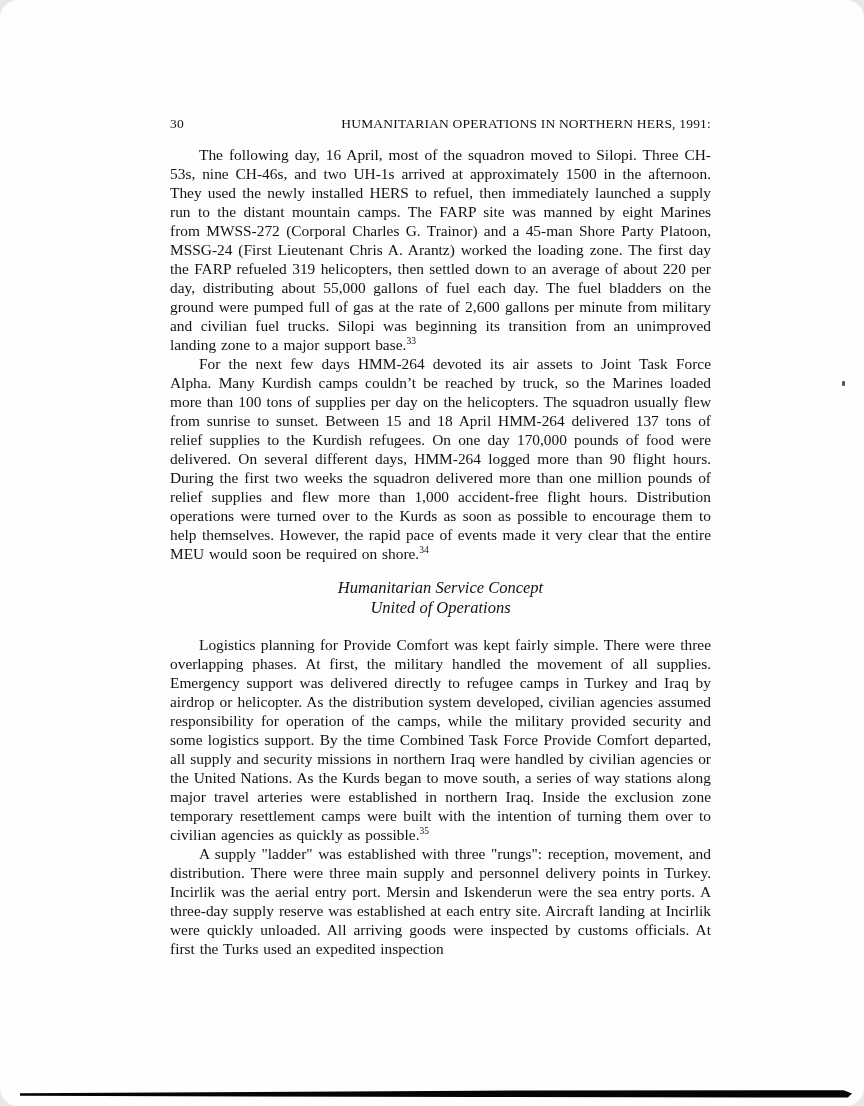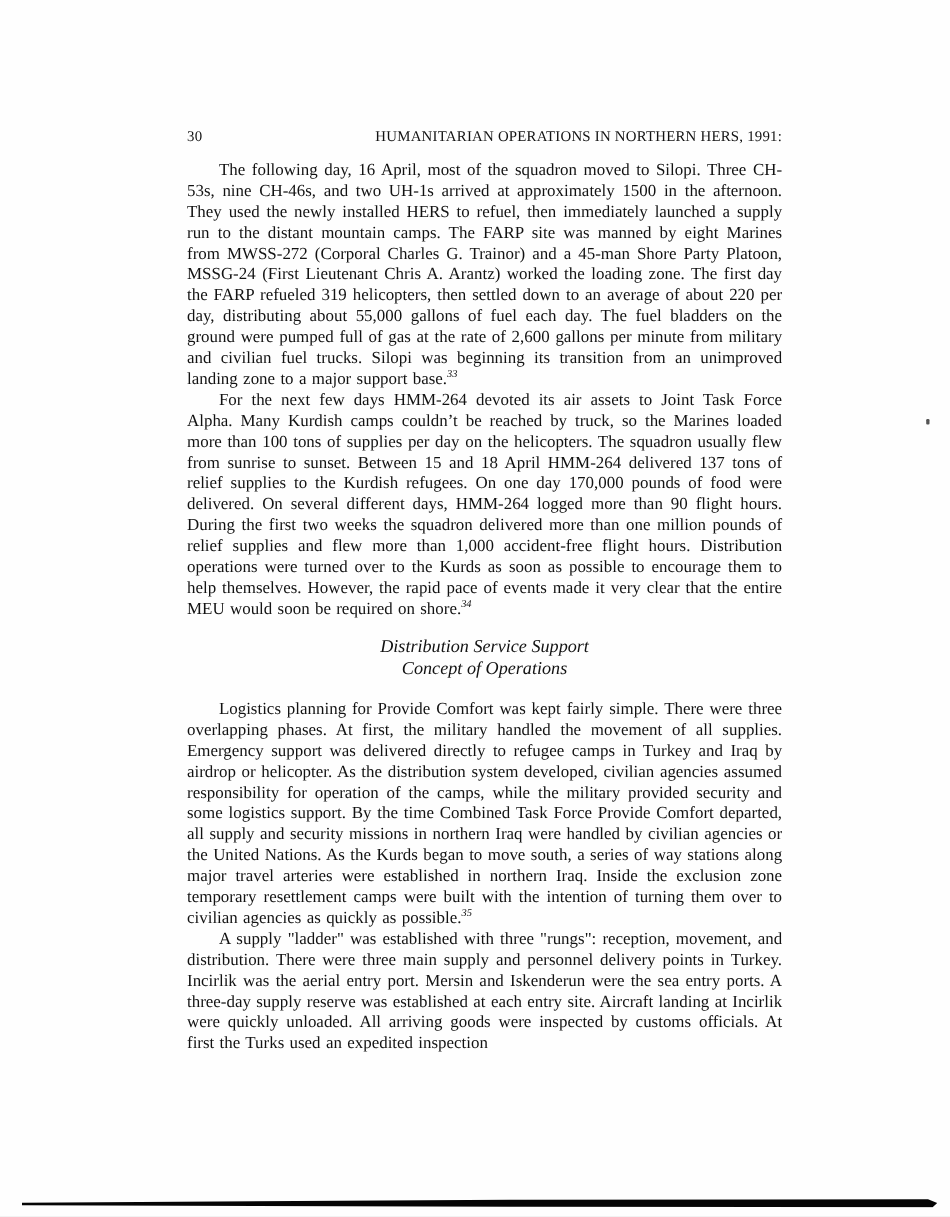--- a/index.html
+++ b/index.html
@@ -8,20 +8,21 @@
     background: #e8e8e8;
   }
   .page {
     position: relative;
     width: 864px;
     height: 1106px;
     background: #fefefe;
     overflow: hidden;
     font-family: "Liberation Serif", "DejaVu Serif", serif;
     color: #121212;
+    border-radius: 18px;
   }
   .content {
     position: absolute;
     left: 170px;
     top: 116px;
     width: 541px;
   }
   .page-header {
     display: flex;
     justify-content: space-between;
@@ -39,21 +40,20 @@
     line-height: 19px;
     text-align: justify;
     text-indent: 29px;
     word-spacing: 1px;
   }
   p.body-para sup {
     font-size: 9.5px;
     line-height: 0;
     vertical-align: super;
     letter-spacing: 0;
-    font-style: italic;
   }
   .section-heading {
     margin: 15px 0 17px 0;
     text-align: center;
     font-style: italic;
     font-size: 16.5px;
     line-height: 20px;
   }
   .scan-bar {
     position: absolute;
@@ -83,22 +83,22 @@
     <div class="page-header">
       <span class="page-number">30</span>
       <span class="running-title">HUMANITARIAN OPERATIONS IN NORTHERN HERS, 1991:</span>
     </div>
 
     <p class="body-para"><span>The following day, 16 April, most of the squadron moved to Silopi. Three CH-53s, nine CH-46s, and two UH-1s arrived at approximately 1500 in the afternoon. They used the newly installed HERS to refuel, then immediately launched a supply run to the distant mountain camps. The FARP site was manned by eight Marines from MWSS-272 (Corporal Charles G. Trainor) and a 45-man Shore Party Platoon, MSSG-24 (First Lieutenant Chris A. Arantz) worked the loading zone. The first day the FARP refueled 319 helicopters, then settled down to an average of about 220 per day, distributing about 55,000 gallons of fuel each day. The fuel bladders on the ground were pumped full of gas at the rate of 2,600 gallons per minute from military and civilian fuel trucks. Silopi was beginning its transition from an unimproved landing zone to a major support base.</span><sup>33</sup></p>
 
     <p class="body-para"><span>For the next few days HMM-264 devoted its air assets to Joint Task Force Alpha. Many Kurdish camps couldn’t be reached by truck, so the Marines loaded more than 100 tons of supplies per day on the helicopters. The squadron usually flew from sunrise to sunset. Between 15 and 18 April HMM-264 delivered 137 tons of relief supplies to the Kurdish refugees. On one day 170,000 pounds of food were delivered. On several different days, HMM-264 logged more than 90 flight hours. During the first two weeks the squadron delivered more than one million pounds of relief supplies and flew more than 1,000 accident-free flight hours. Distribution operations were turned over to the Kurds as soon as possible to encourage them to help themselves. However, the rapid pace of events made it very clear that the entire MEU would soon be required on shore.</span><sup>34</sup></p>
 
     <div class="section-heading">
-      <div>Distribution Service Support</div>
-      <div>Concept of Operations</div>
+      <div>Humanitarian Service Concept</div>
+      <div>United of Operations</div>
     </div>
 
     <p class="body-para"><span>Logistics planning for Provide Comfort was kept fairly simple. There were three overlapping phases. At first, the military handled the movement of all supplies. Emergency support was delivered directly to refugee camps in Turkey and Iraq by airdrop or helicopter. As the distribution system developed, civilian agencies assumed responsibility for operation of the camps, while the military provided security and some logistics support. By the time Combined Task Force Provide Comfort departed, all supply and security missions in northern Iraq were handled by civilian agencies or the United Nations. As the Kurds began to move south, a series of way stations along major travel arteries were established in northern Iraq. Inside the exclusion zone temporary resettlement camps were built with the intention of turning them over to civilian agencies as quickly as possible.</span><sup>35</sup></p>
 
     <p class="body-para"><span>A supply "ladder" was established with three "rungs": reception, movement, and distribution. There were three main supply and personnel delivery points in Turkey. Incirlik was the aerial entry port. Mersin and Iskenderun were the sea entry ports. A three-day supply reserve was established at each entry site. Aircraft landing at Incirlik were quickly unloaded. All arriving goods were inspected by customs officials. At first the Turks used an expedited inspection</span></p>
 
   </div>
 
   <div class="scan-speck"></div>
   <div class="scan-bar"></div>

